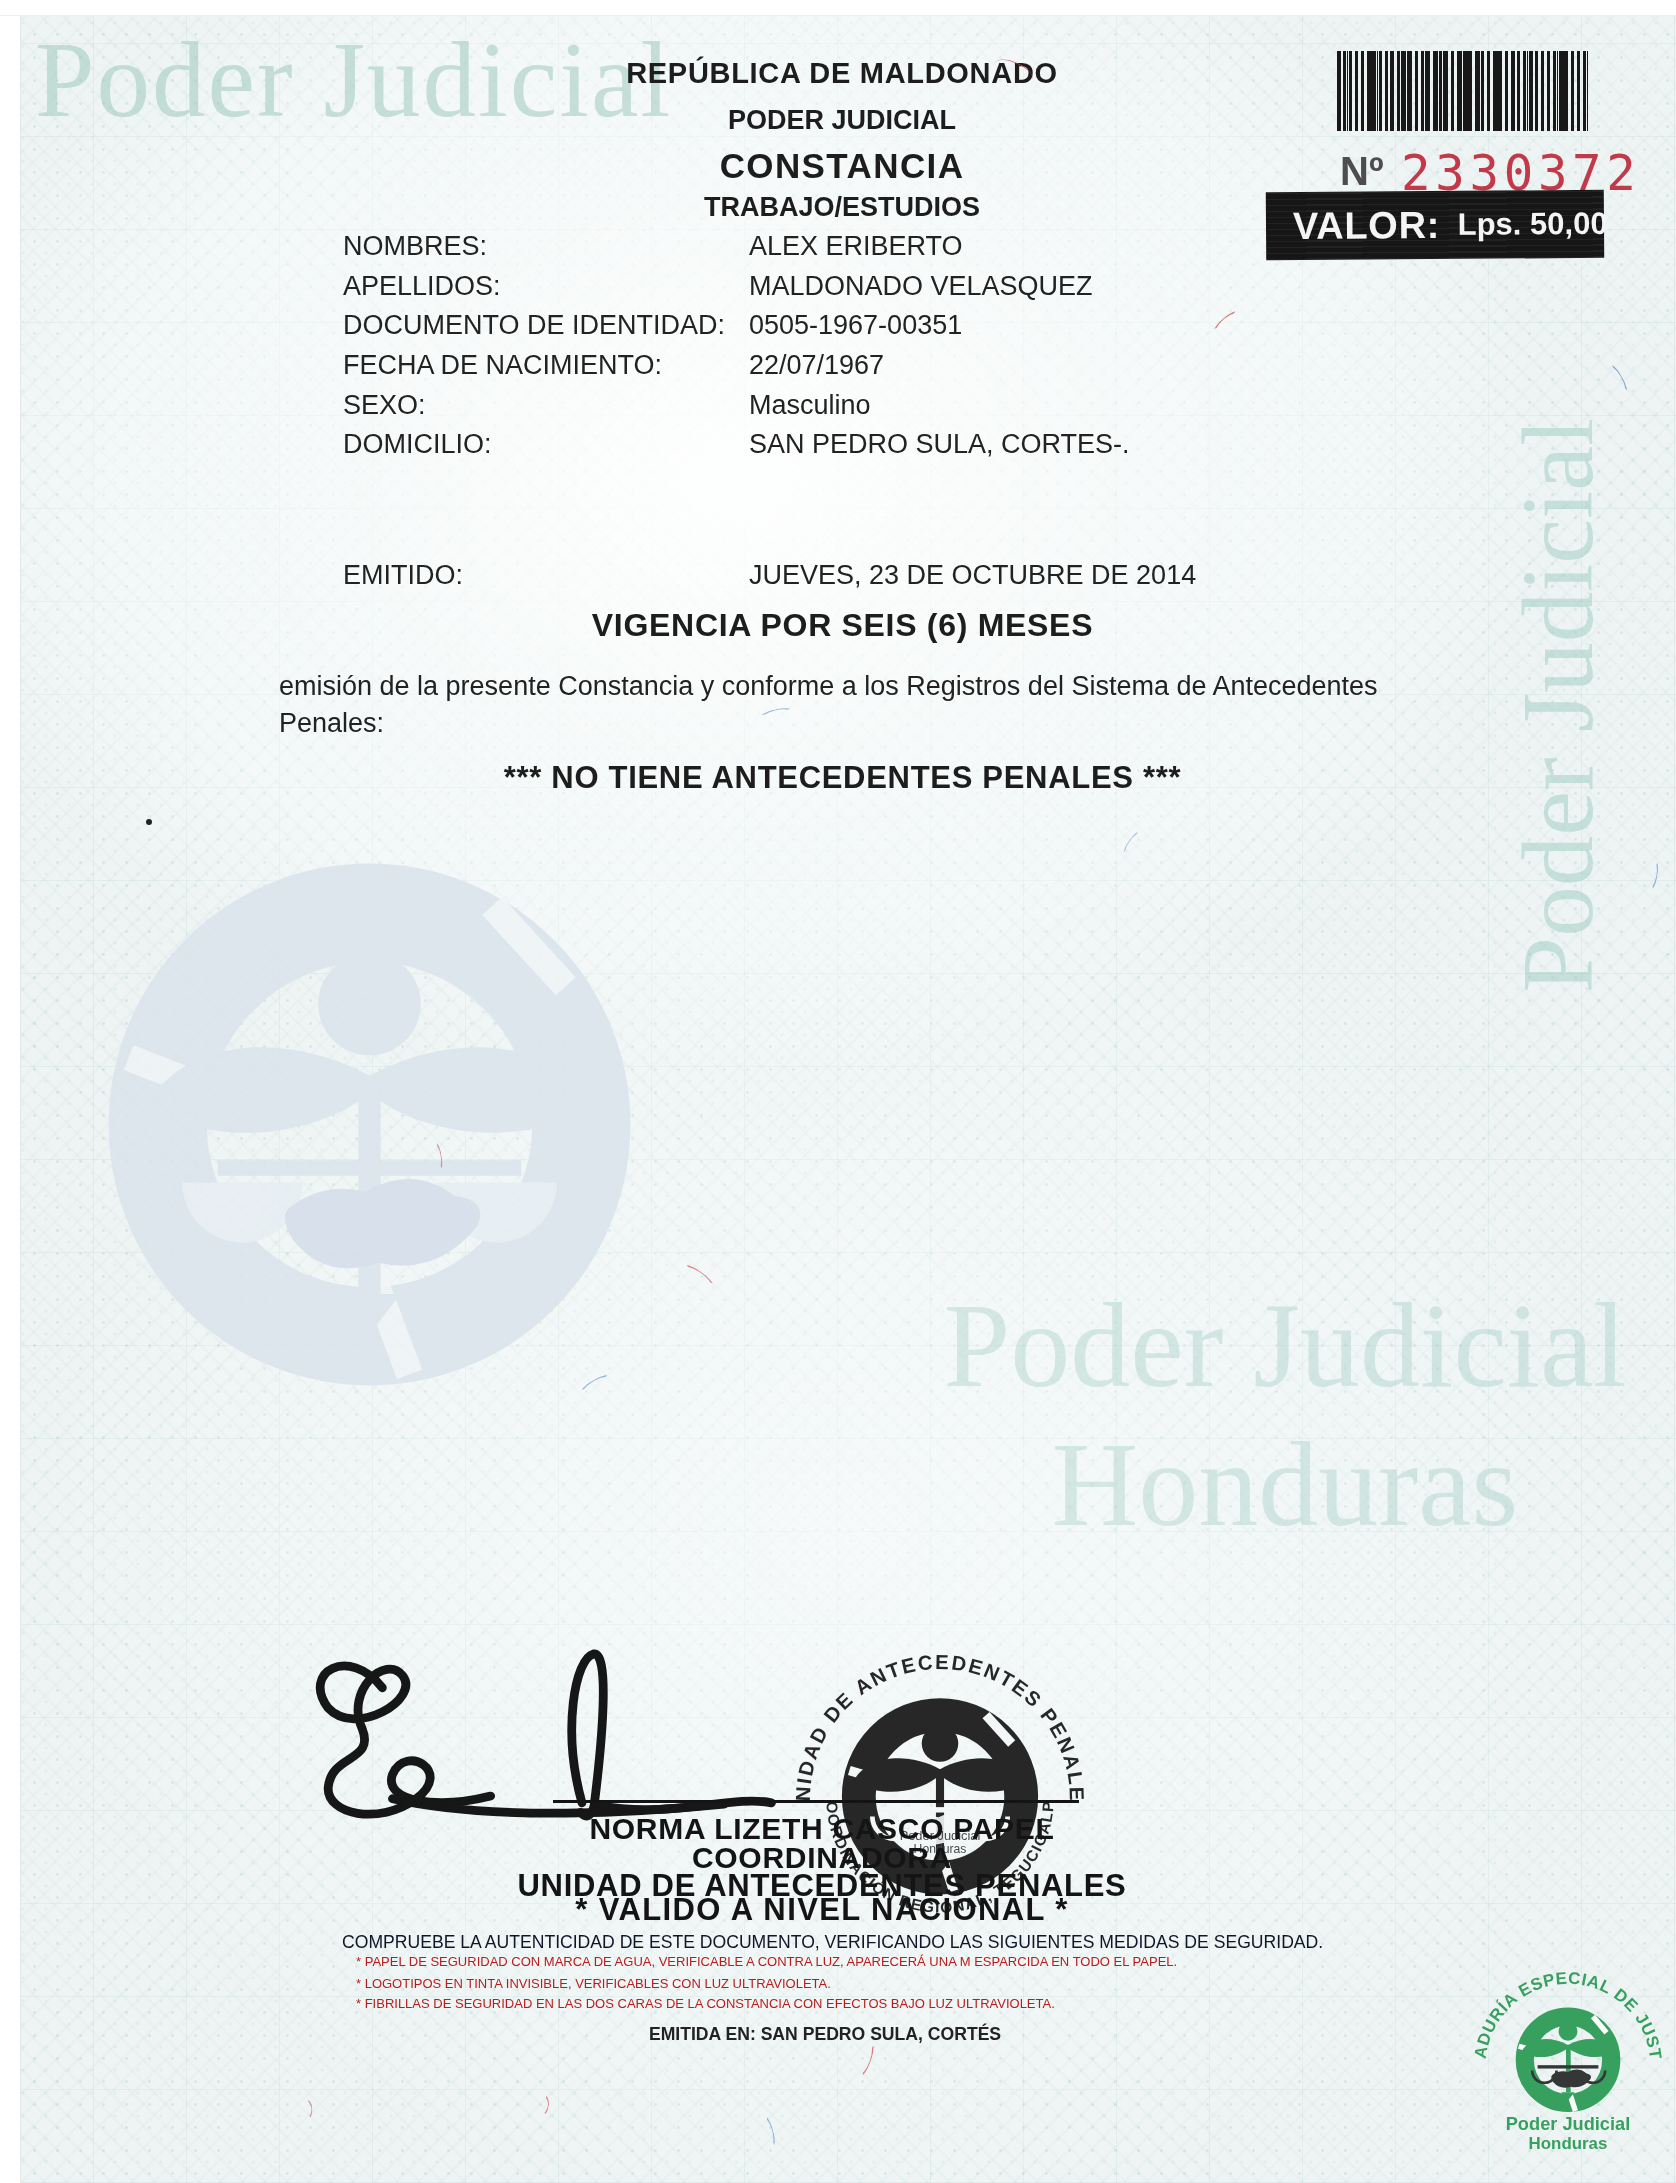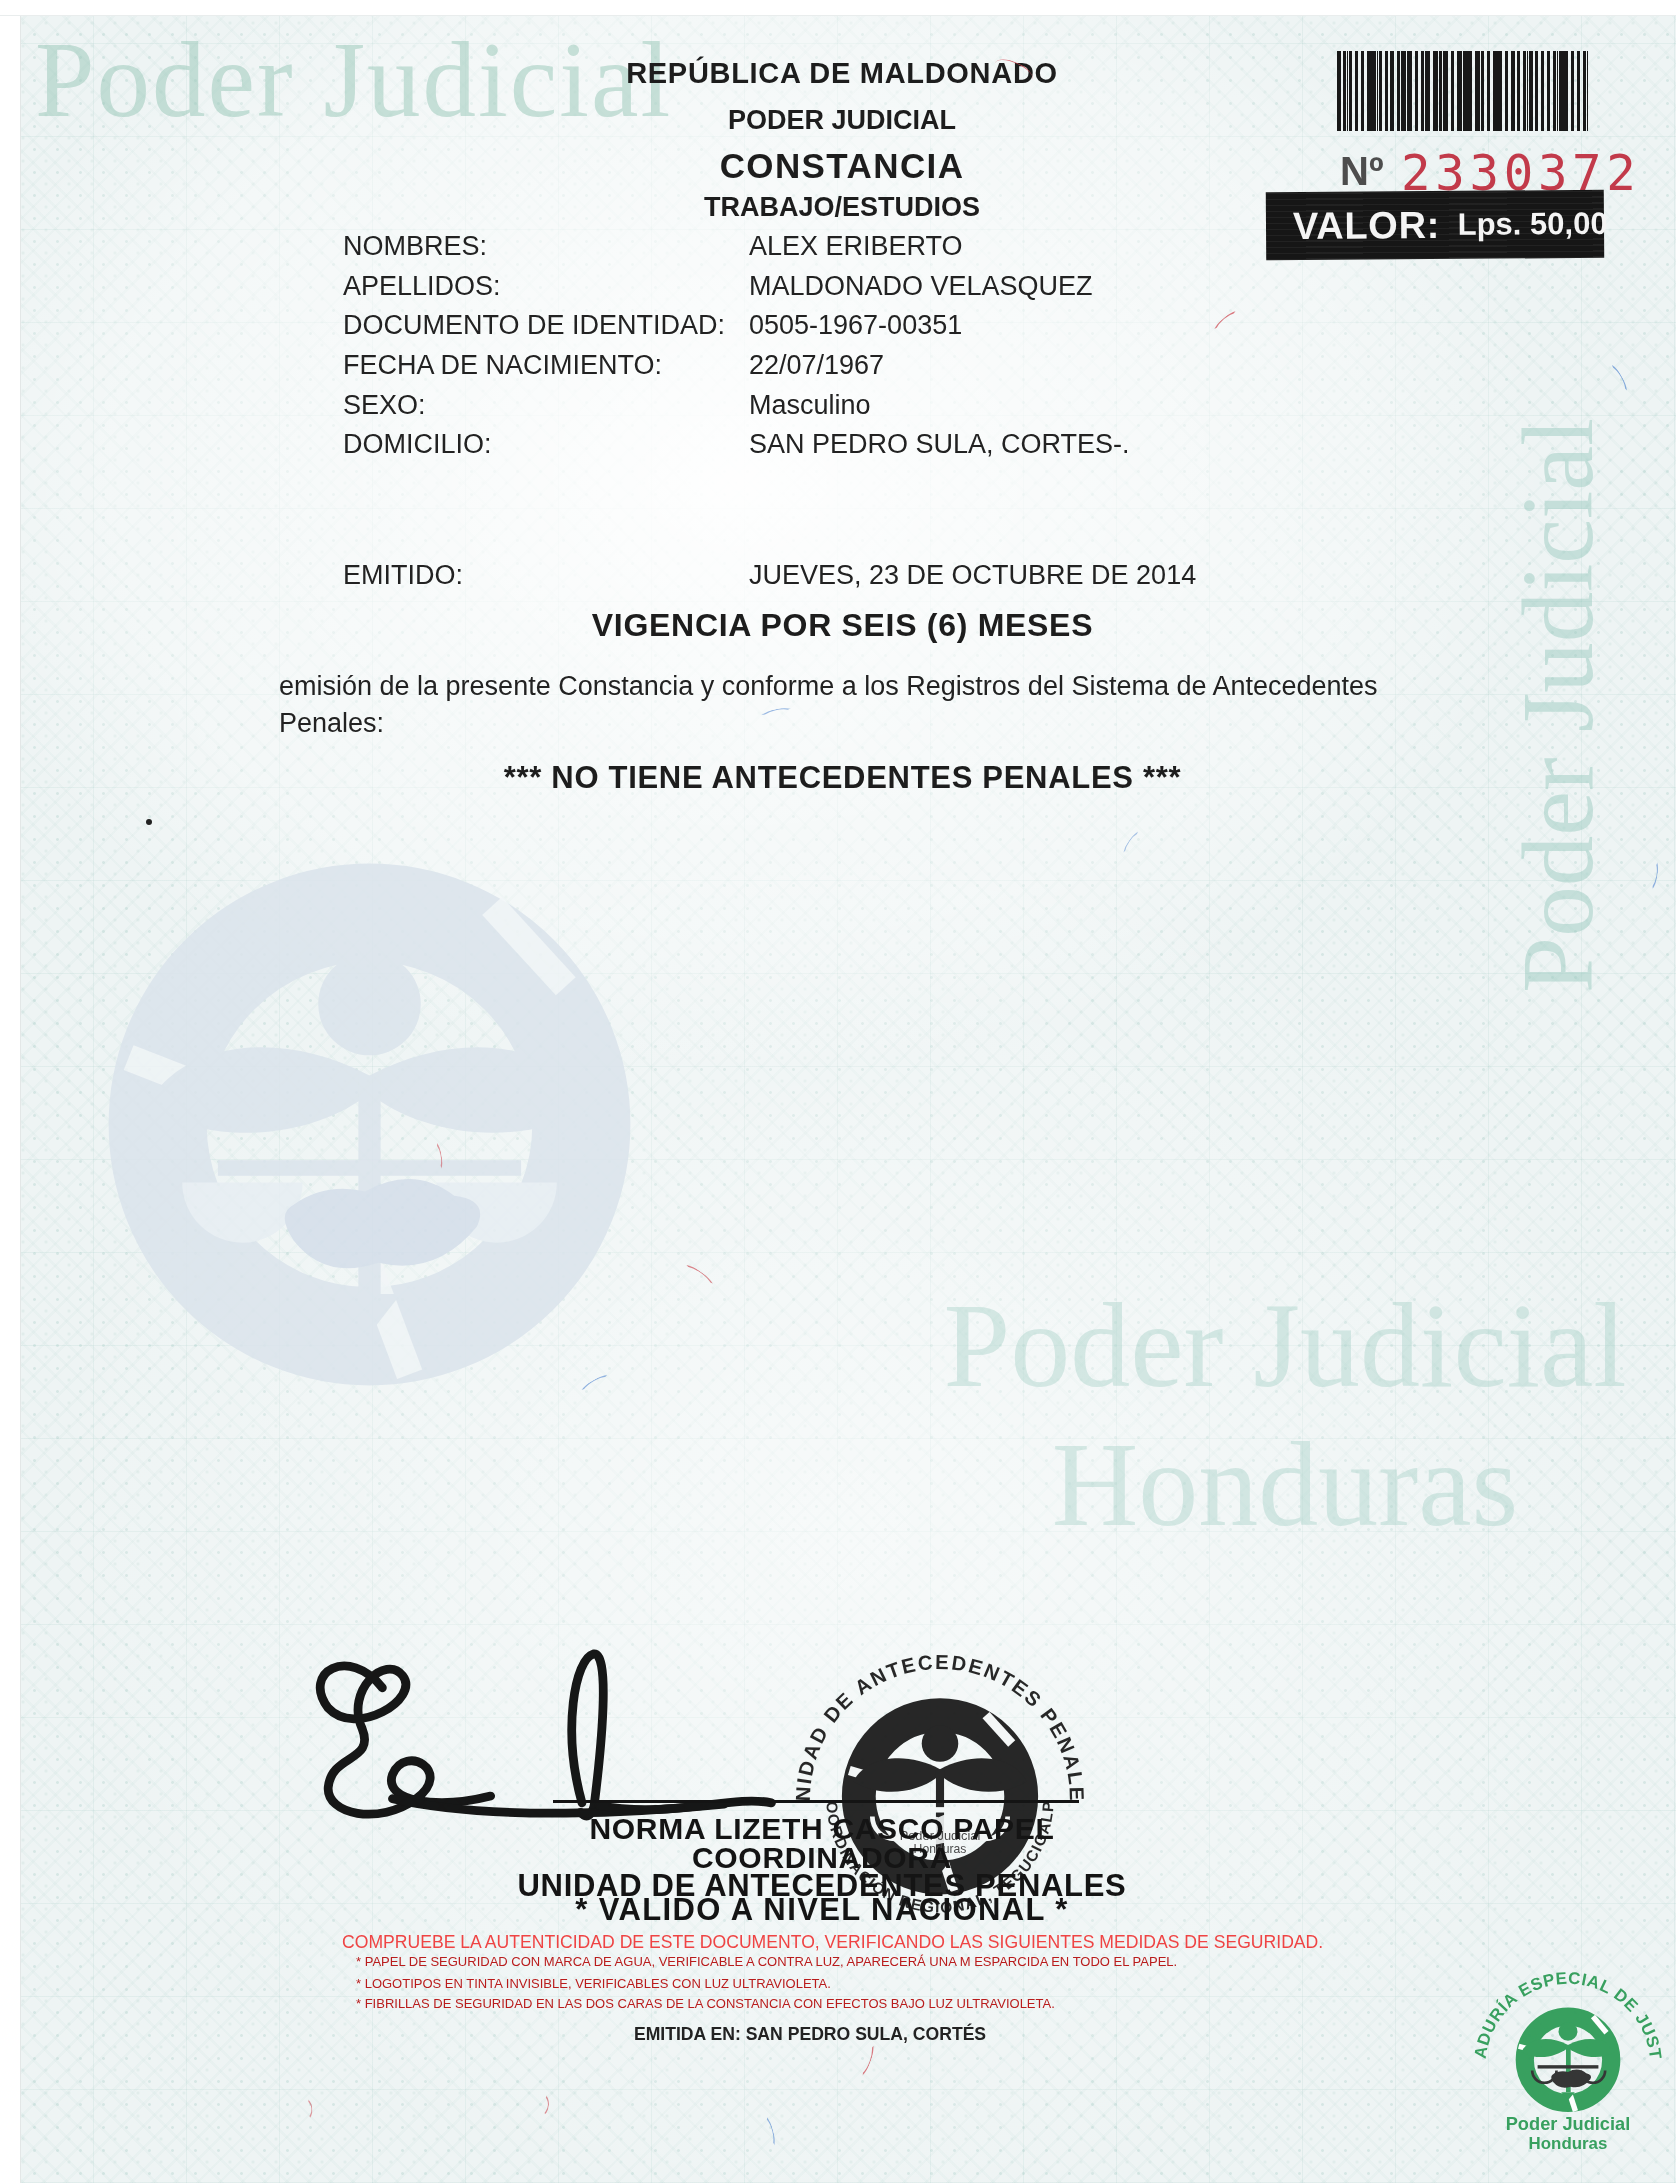--- a/index.html
+++ b/index.html
@@ -71,24 +71,24 @@
   .result{left:298px;top:760px;width:1089px;text-align:center;font-size:31px;font-weight:bold;letter-spacing:0.7px;}
   .ink-dot{left:146px;top:819px;width:6px;height:6px;border-radius:50%;background:#222;}
   
   .sig-line{left:553px;top:1800px;width:526px;height:3.4px;background:#141414;}
   .sig-name{left:352px;width:940px;text-align:center;font-weight:bold;color:#141414;white-space:nowrap;}
   .sn1{top:1812px;font-size:30px;letter-spacing:0.7px;}
   .sn2{top:1841px;font-size:30px;letter-spacing:0.7px;}
   .sn3{top:1868px;font-size:31px;letter-spacing:0.7px;}
   .sn4{top:1892px;font-size:31px;letter-spacing:1.4px;}
   
-  .sec-intro{left:342px;top:1932px;font-size:17.6px;color:#ef4444;white-space:nowrap;}
+  .sec-intro{left:342px;top:1932px;font-size:17.6px;color:#0f172a;white-space:nowrap;}
   .sec-item{left:356px;font-size:13px;color:#b91c1c;white-space:nowrap;}
   .si0{top:1954px;} .si1{top:1976px;} .si2{top:1996px;}
-  .sec-issued{left:269px;top:2024px;width:1082px;text-align:center;font-size:17.6px;font-weight:bold;color:#222;}
+  .sec-issued{left:284px;top:2024px;width:1082px;text-align:center;font-size:17.6px;font-weight:bold;color:#222;}
   
   .fib{border-radius:50%;border-style:solid;border-color:transparent;}
   
   svg text{font-family:"Liberation Sans",sans-serif;}
   .stamp-svg{left:783px;top:1642px;width:314px;height:314px;}
   .seal-svg{left:1466px;top:1953px;width:204px;height:223px;}
   .sig-svg{left:291px;top:1635px;width:609px;height:203px;}
 </style>
 </head>
 <body>

